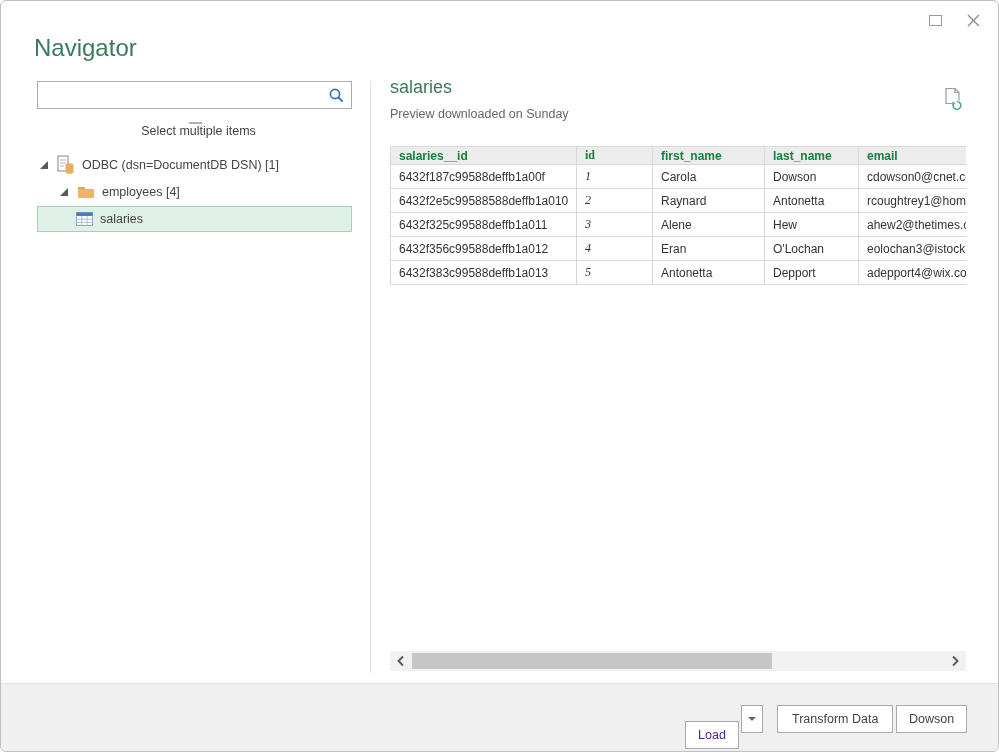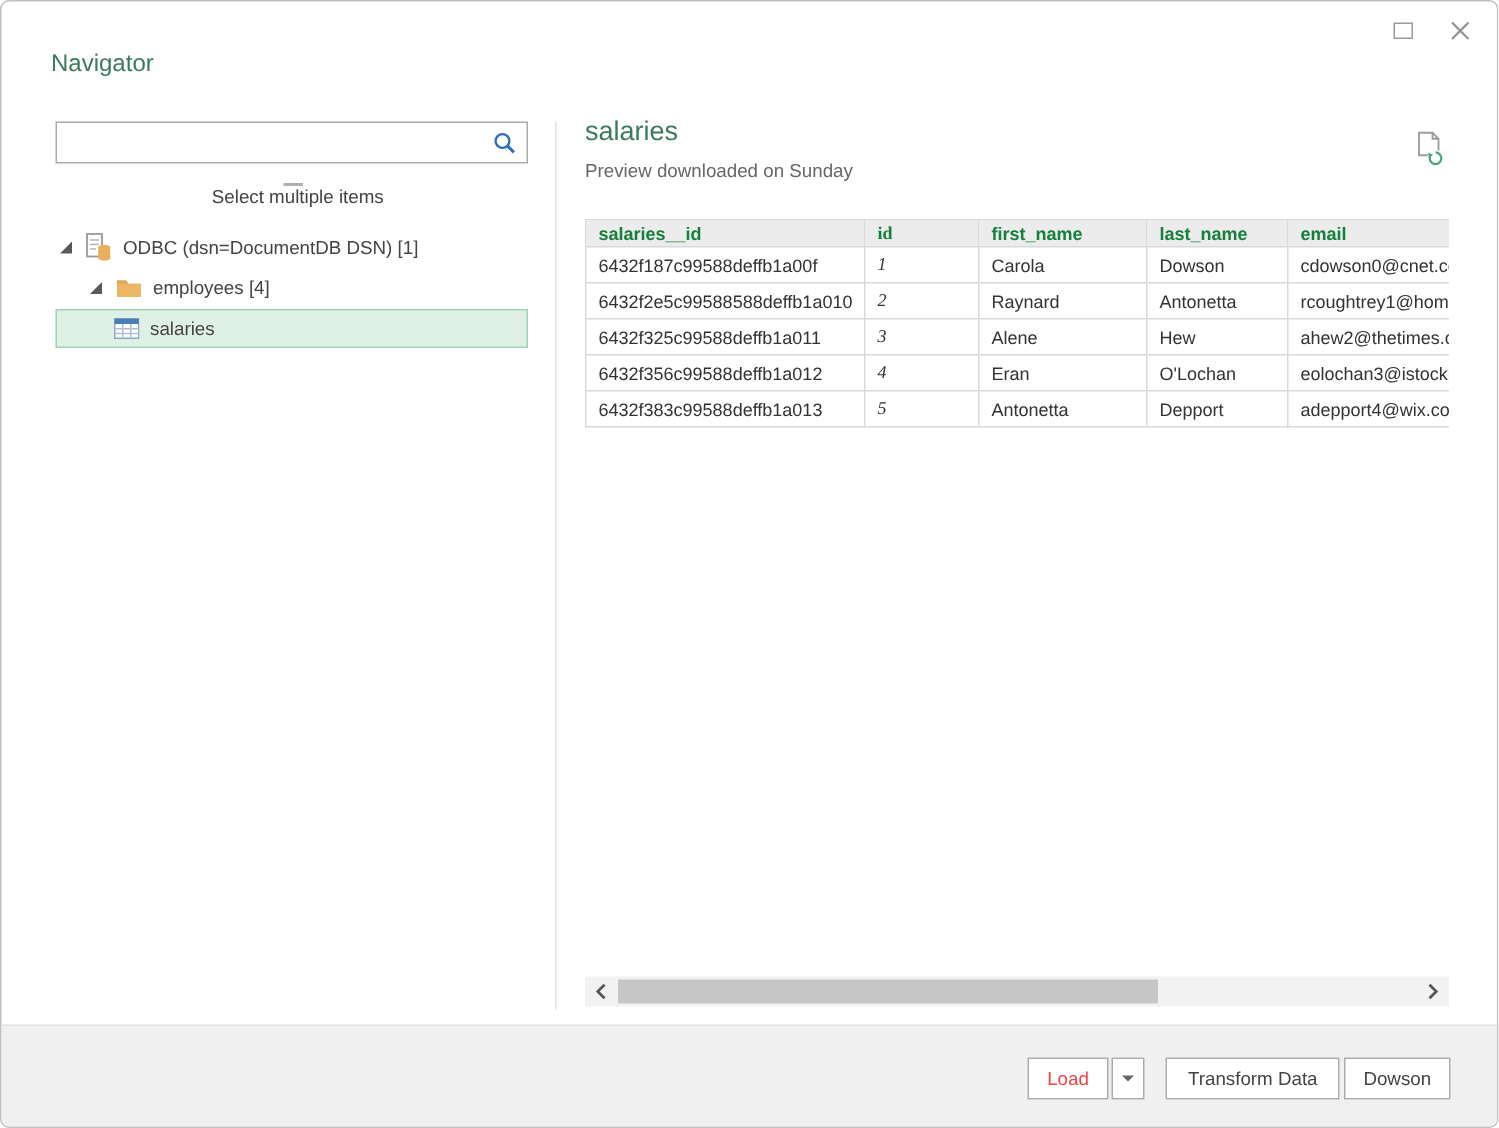--- a/index.html
+++ b/index.html
@@ -5,21 +5,21 @@
   * { margin:0; padding:0; box-sizing:border-box; }
   html,body { width:999px; height:752px; background:#fff; font-family:"Liberation Sans", sans-serif; }
   .dialog {
     position:relative; width:999px; height:752px;
     background:#fff; border:1px solid #bfbfbf; border-radius:6px; overflow:hidden;
   }
   
   .win-controls { position:absolute; top:8px; right:14px; display:flex; gap:16px; align-items:center; }
   .win-btn { width:22px; height:22px; display:flex; align-items:center; justify-content:center; cursor:pointer; }
   .maximize-glyph { width:13px; height:11px; border:1px solid #9a9a9a; background:#fff; }
-  .page-title { position:absolute; left:33px; top:33px; font-size:16px; color:#3b7a5a; font-weight:400; }
+  .page-title { position:absolute; left:33px; top:33px; font-size:24px; color:#3b7a5a; font-weight:400; }
 
   
   .left-pane { position:absolute; left:36px; top:80px; width:315px; }
   .search-box {
     position:relative; width:315px; height:28px; border:1px solid #ababab; background:#fff;
   }
   .search-box input {
     width:100%; height:100%; border:none; outline:none; padding:0 30px 0 8px; font-size:13px;
     font-family:"Liberation Sans", sans-serif; color:#333; background:transparent;
   }
@@ -72,21 +72,21 @@
   .scroll-thumb { position:absolute; left:0; top:2px; width:360px; height:16px; background:#c6c6c6; cursor:pointer; }
 
   
   .footer { position:absolute; left:0; bottom:0; width:100%; height:68px; background:#f0f0f0; border-top:1px solid #e4e4e4; }
   .btn {
     display:inline-flex; align-items:center; justify-content:center;
     height:28px; background:#fff; border:1px solid #ababab; font-size:12.5px; color:#444;
     font-family:"Liberation Sans", sans-serif; cursor:pointer; padding:0 14px;
   }
   .btn-disabled { position:absolute; left:33px; top:21px; border-color:#d9d9d9; color:#b3b3b3; cursor:default; }
-  .btn-load { position:absolute; left:684px; top:21px; width:54px; color:#ef4444; padding:12px; }
+  .btn-load { position:absolute; left:684px; top:37px; width:54px; color:#4c1d95; padding:12px; }
   .btn-load-arrow { position:absolute; left:740px; top:21px; width:22px; padding:0; }
   .btn-load-arrow .caret { width:0; height:0; border-left:4px solid transparent; border-right:4px solid transparent; border-top:4px solid #666; }
   .btn-transform { position:absolute; left:776px; top:21px; }
   .btn-cancel { position:absolute; left:895px; top:21px; width:71px; }
 </style>
 </head>
 <body>
 
 <div class="dialog">
 

